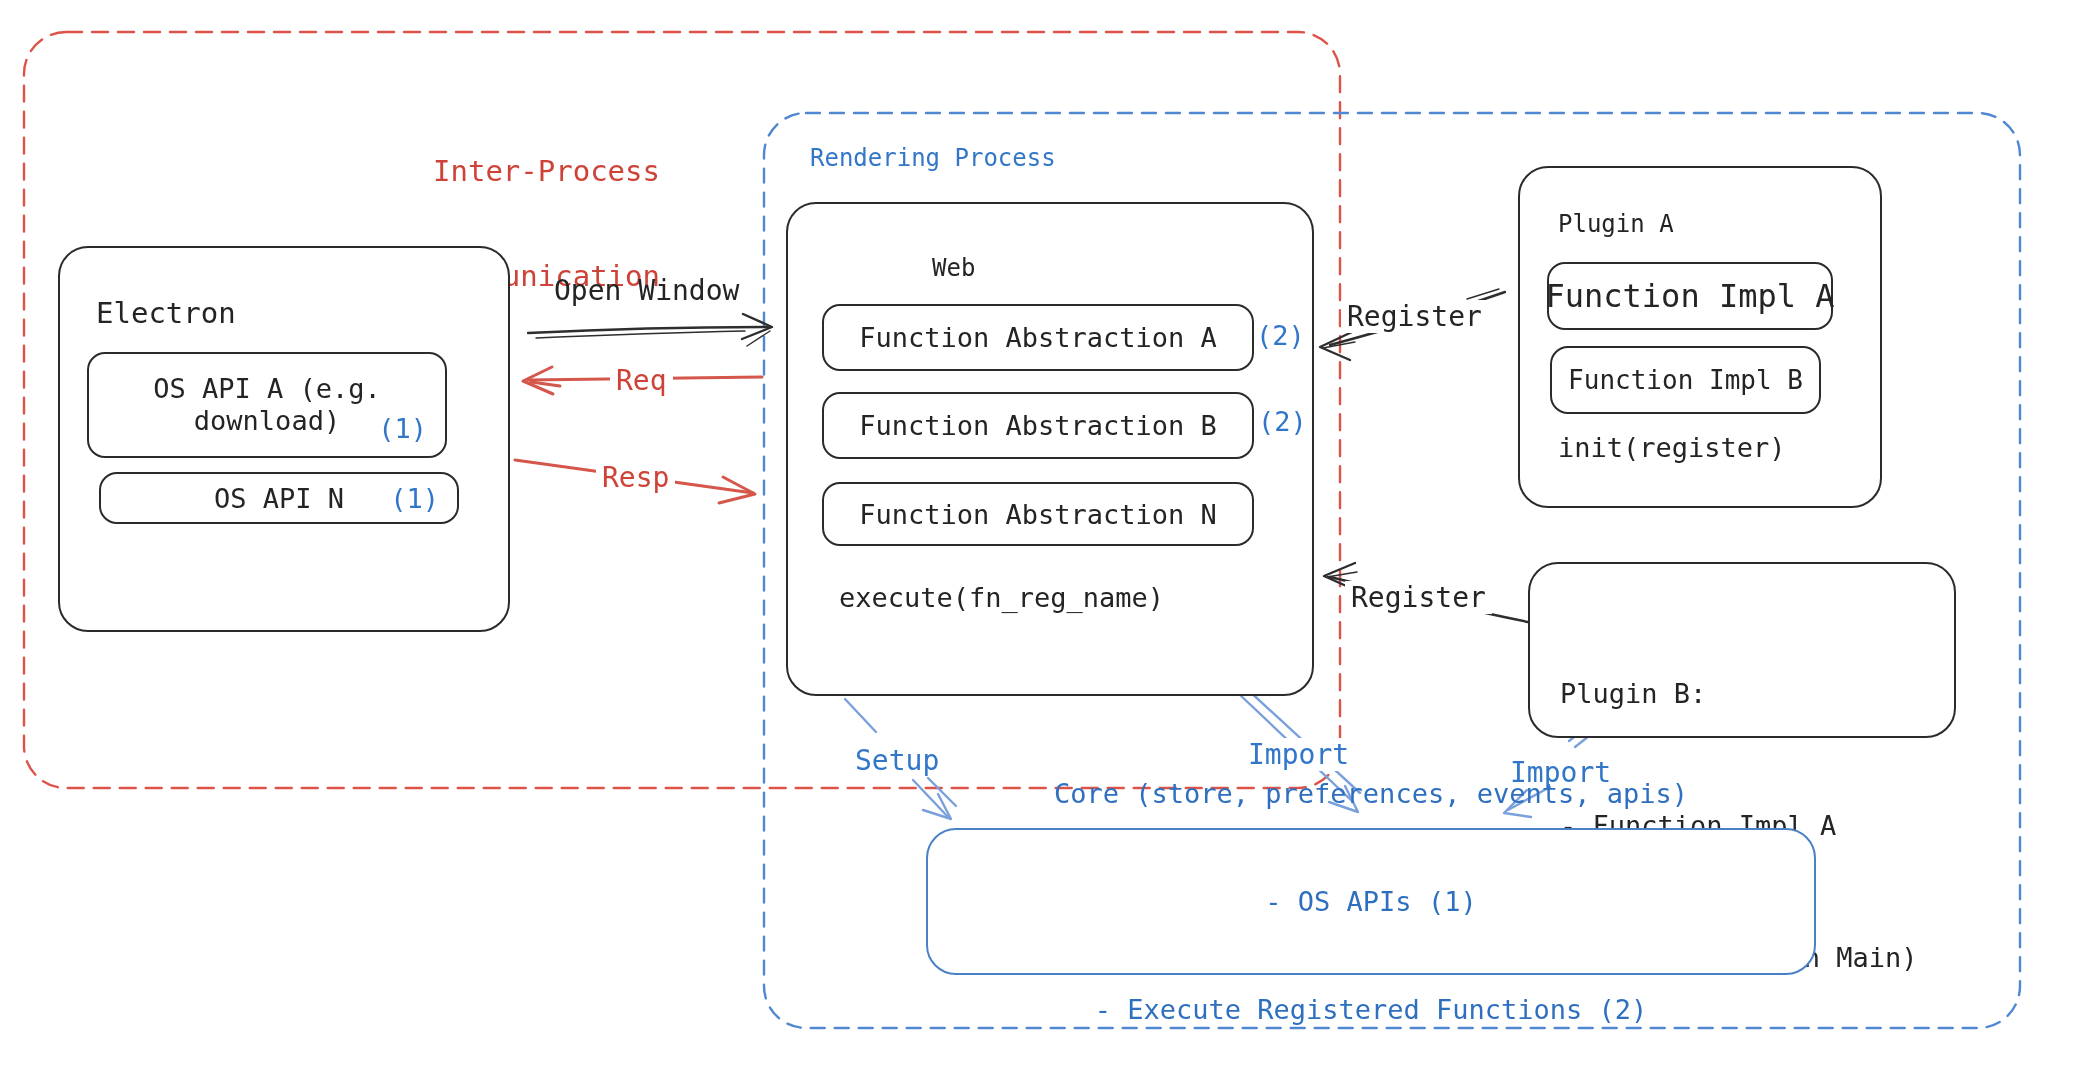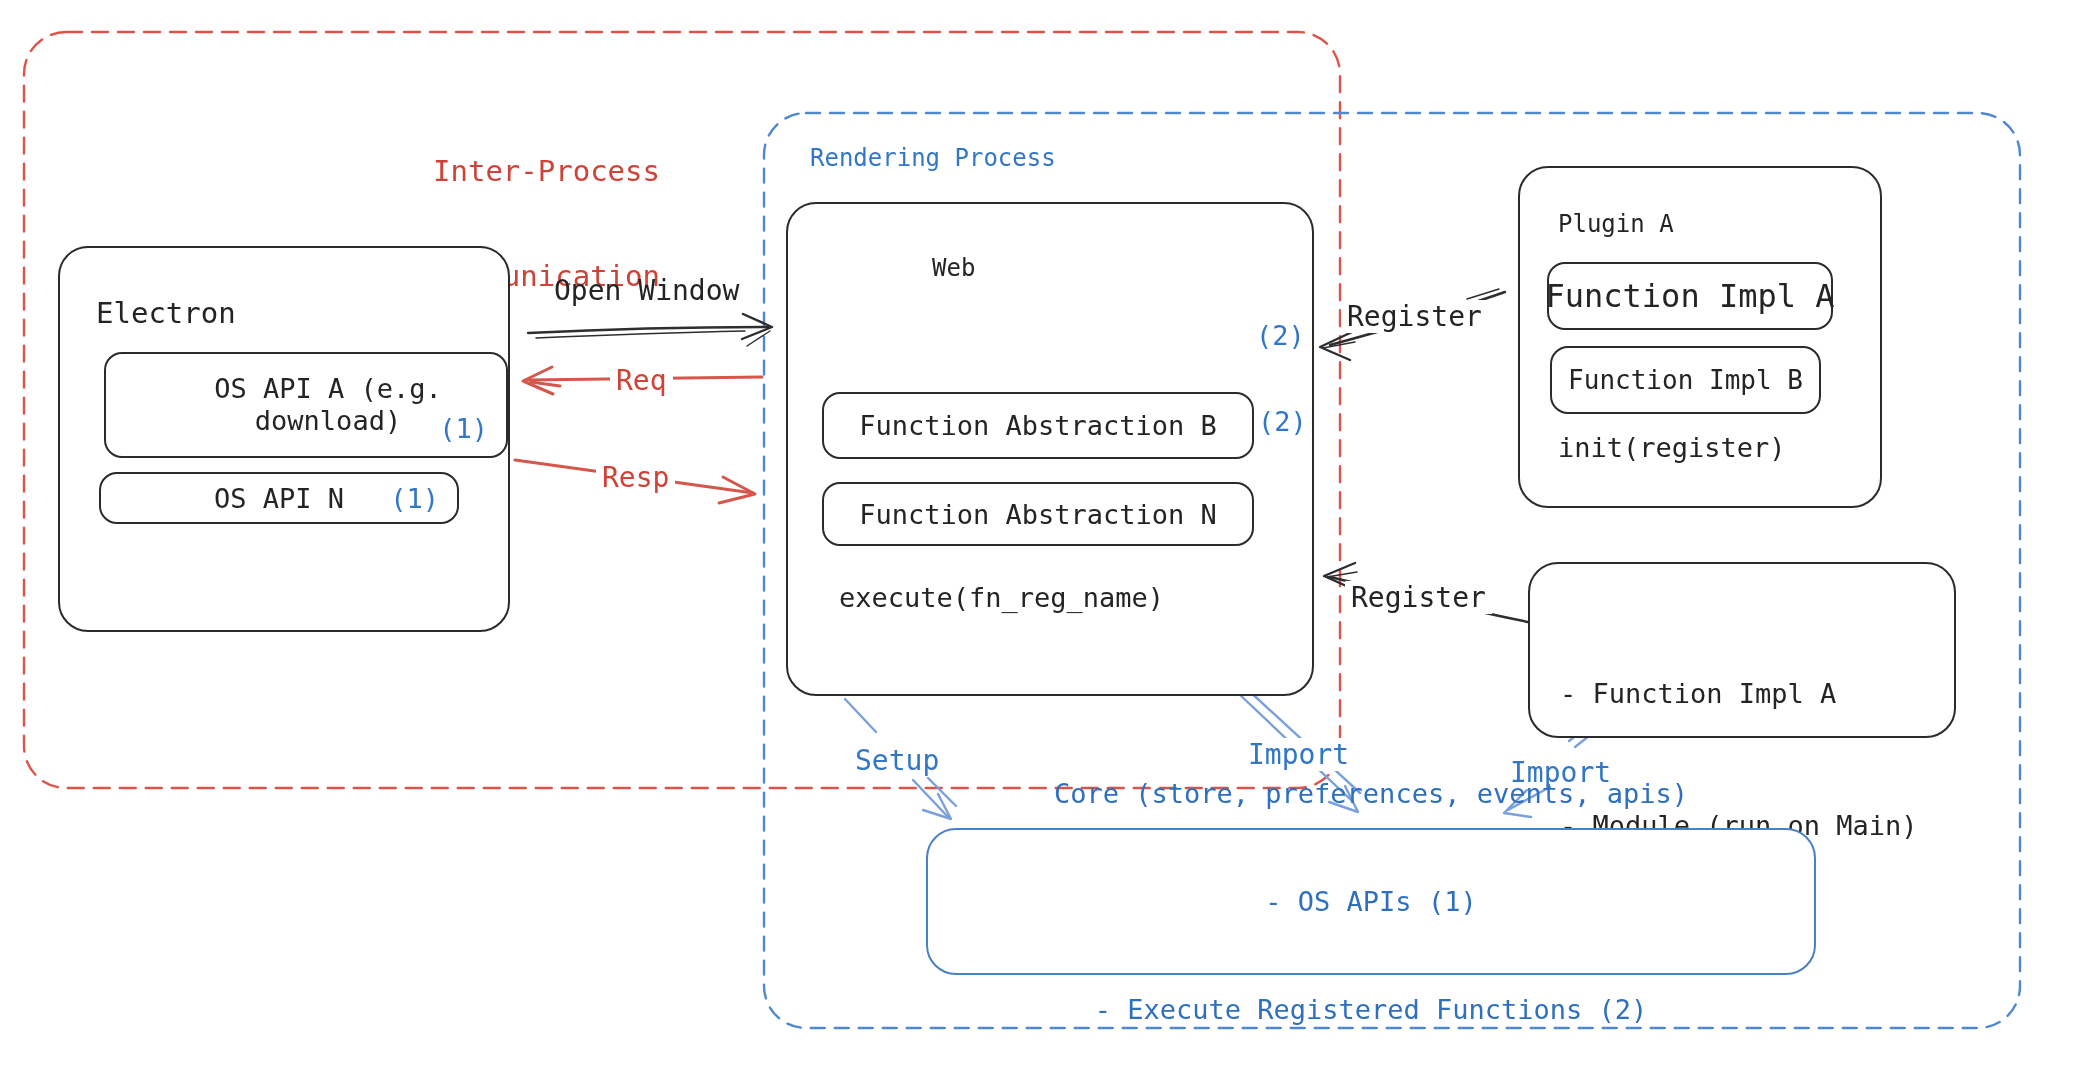--- a/index.html
+++ b/index.html
@@ -100,33 +100,36 @@
   </svg>
 
   <div class="t t29 red" style="left:433px;top:84px;">
     <div>Inter-Process</div>
     <div>Communication</div>
   </div>
   <div class="t t28 blue" style="left:810px;top:144px;">Rendering Process</div>
 
   <div class="box rbig" style="left:58px;top:246px;width:448px;height:382px;">
     <div class="t t29" style="left:36px;top:38px;margin-top:10px;">Electron</div>
-    <div class="box rmed centered-col" style="left:44px;top:104px;width:356px;height:102px;padding-left:44px;">
+    <div class="box rmed centered-col" style="left:27px;top:104px;width:356px;height:102px;">
       <div class="t" style="position:static;">OS API A (e.g.</div>
       <div class="t" style="position:static;">download)</div>
       <span class="badge" style="right:18px;bottom:12px;">(1)</span>
     </div>
     <div class="box rmed" style="left:39px;top:224px;width:356px;height:48px;">
       <div class="inner-label">OS API N</div>
       <span class="badge" style="right:18px;top:9px;">(1)</span>
     </div>
   </div>
 
   <div class="box rbig" style="left:786px;top:202px;width:524px;height:490px;">
     <div class="t t28" style="left:144px;top:50px;">Web</div>
+    <div class="box rmed" style="left:34px;top:100px;width:428px;height:63px;">
+      <div class="inner-label">Function Abstraction A</div>
+    </div>
     <span class="badge" style="left:468px;top:116px;">(2)</span>
     <div class="box rmed" style="left:34px;top:188px;width:428px;height:63px;">
       <div class="inner-label">Function Abstraction B</div>
     </div>
     <span class="badge" style="left:470px;top:202px;">(2)</span>
     <div class="box rmed" style="left:34px;top:278px;width:428px;height:60px;">
       <div class="inner-label">Function Abstraction N</div>
     </div>
     <div class="t" style="left:51px;top:378px;">execute(fn_reg_name)</div>
   </div>
@@ -137,20 +140,21 @@
       <div class="inner-label" style="font-size:32px;">Function Impl A</div>
     </div>
     <div class="box rmed" style="left:30px;top:178px;width:267px;height:64px;">
       <div class="inner-label" style="font-size:26px;">Function Impl B</div>
     </div>
     <div class="t" style="left:38px;top:264px;">init(register)</div>
   </div>
 
   <div class="box rbig" style="left:1528px;top:562px;width:424px;height:172px;padding:0;">
     <div class="t" style="left:30px;top:20px;line-height:44px;">
+      <div>Plugin B:</div>
       <div>- Function Impl A</div>
       <div>- Module (run on Main)</div>
     </div>
   </div>
 
   <div class="box rbig blue-box centered-col" style="left:926px;top:828px;width:886px;height:143px;">
     <div class="core-text" style="font-size:27px;line-height:36px;text-align:center;white-space:pre;">
       <div>Core (store, preferences, events, apis)</div>
       <div>- OS APIs (1)</div>
       <div>- Execute Registered Functions (2)</div>

